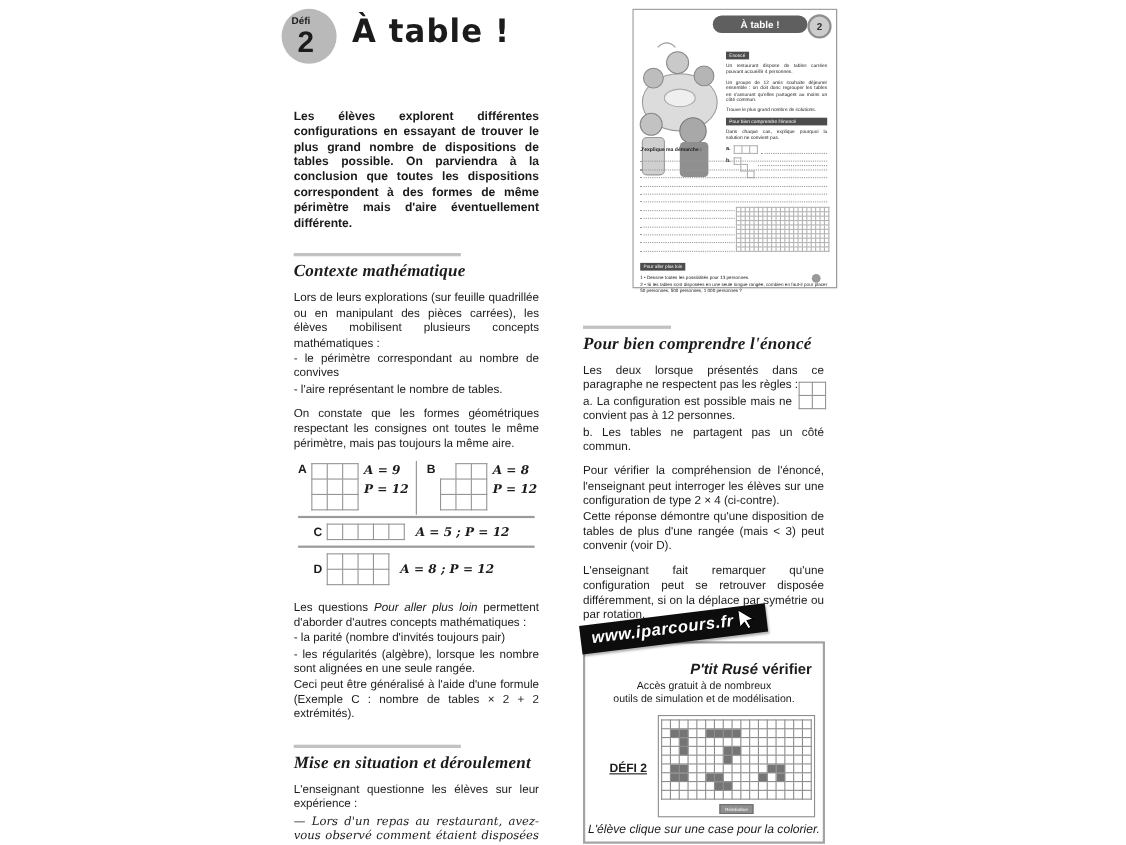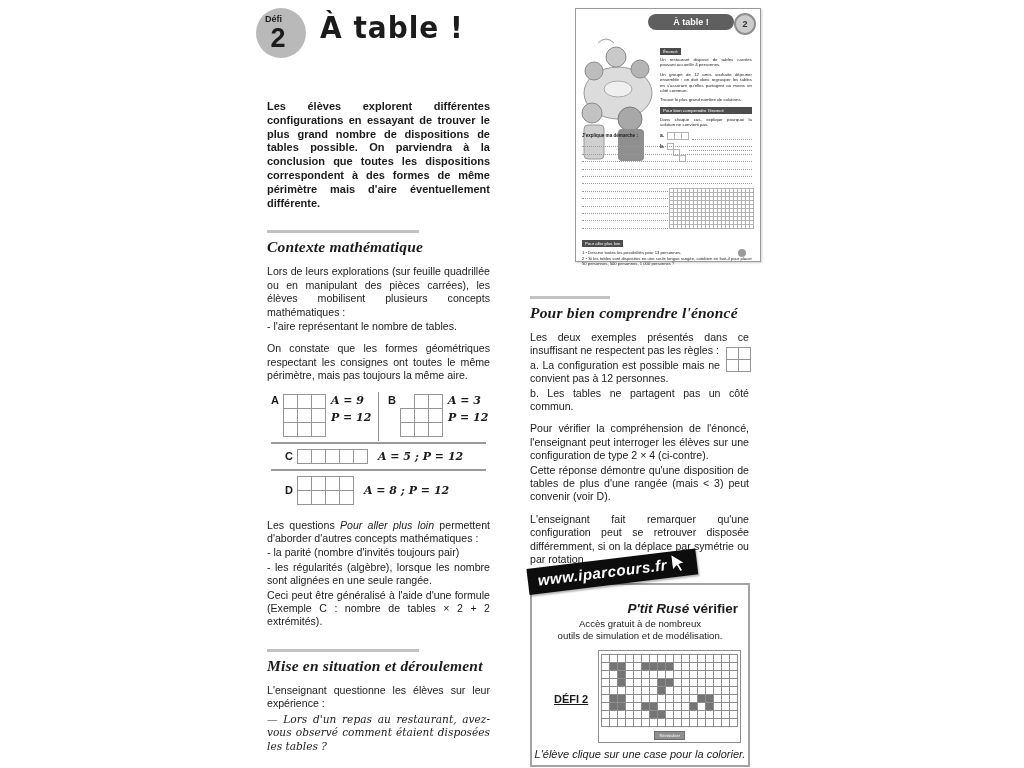--- a/index.html
+++ b/index.html
@@ -103,20 +103,21 @@
     <span class="n">2</span>
   </div>
   <div class="doc-title">À table !</div>
 
   <div class="col-left">
     <p class="intro">Les élèves explorent différentes configurations en essayant de trouver le plus grand nombre de dispositions de tables possible. On parviendra à la conclusion que toutes les dispositions correspondent à des formes de même périmètre mais d'aire éventuellement différente.</p>
 
     <div class="rule"></div>
     <h2>Contexte mathématique</h2>
     <p class="tight">Lors de leurs explorations (sur feuille quadrillée ou en manipulant des pièces carrées), les élèves mobilisent plusieurs concepts mathématiques :</p>
+    <p class="tight">- le périmètre correspondant au nombre de convives</p>
     <p>- l'aire représentant le nombre de tables.</p>
     <p>On constate que les formes géométriques respectant les consignes ont toutes le même périmètre, mais pas toujours la même aire.</p>
 
     <div class="figs">
       <div class="figrow">
         <div class="figcell">
           <span class="figletter">A</span>
           <div>
               <table class="ggrid">
                 <tbody>
@@ -161,21 +162,21 @@
                   </tr>
                   <tr>
                     <td style="width: 13px; height: 13px;"></td>
                     <td style="width: 13px; height: 13px;"></td>
                     <td style="width: 13px; height: 13px;"></td>
                   </tr>
                 </tbody>
               </table>
             </div>
           <div class="figvals">
-            <span class="math">A = 3</span>
+            <span class="math">A = 8</span>
             <span class="math">P = 12</span>
           </div>
         </div>
       </div>
       <div class="hdiv"></div>
       <div class="figrow mid">
         <span class="figletter">C</span>
         <div>
             <table class="ggrid">
               <tbody>
@@ -546,21 +547,21 @@
       <span class="t-tag">Pour aller plus loin</span>
       <p class="t-q">1 • Dessine toutes les possibilités pour 13 personnes.</p>
       <p class="t-q">2 • Si les tables sont disposées en une seule longue rangée, combien en faut-il pour placer 50 personnes, 500 personnes, 1 000 personnes ?</p>
     </div>
     <div class="t-pagedot"></div>
   </div>
 
   <div class="col-right">
     <div class="rule r2"></div>
     <h2>Pour bien comprendre l'énoncé</h2>
-    <p class="tight">Les deux exemples présentés dans ce insuffisant ne respectent pas les règles :</p>
+    <p class="tight">Les deux lorsque présentés dans ce paragraphe ne respectent pas les règles :</p>
     <div class="grid22">
         <table class="ggrid">
           <tbody>
             <tr>
               <td style="width: 11px; height: 11px;"></td>
               <td style="width: 11px; height: 11px;"></td>
             </tr>
             <tr>
               <td style="width: 11px; height: 11px;"></td>
               <td style="width: 11px; height: 11px;"></td>

